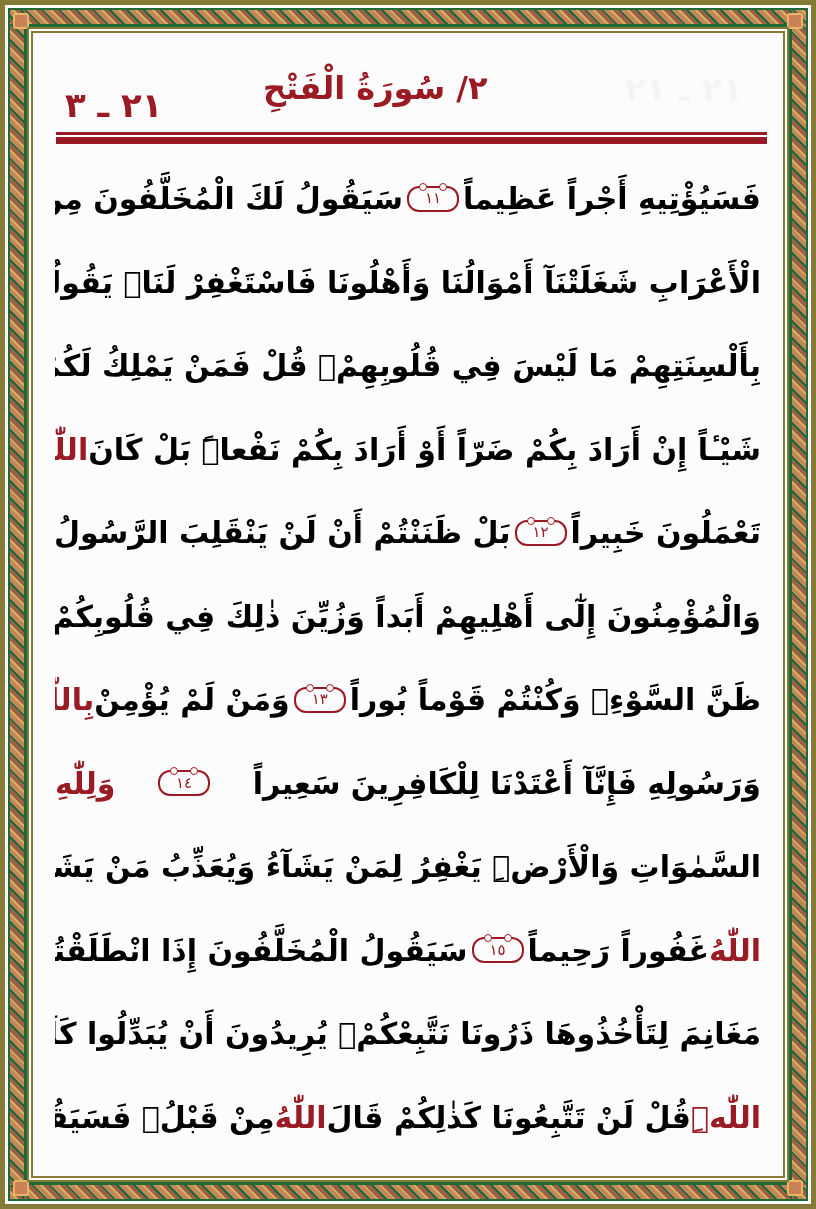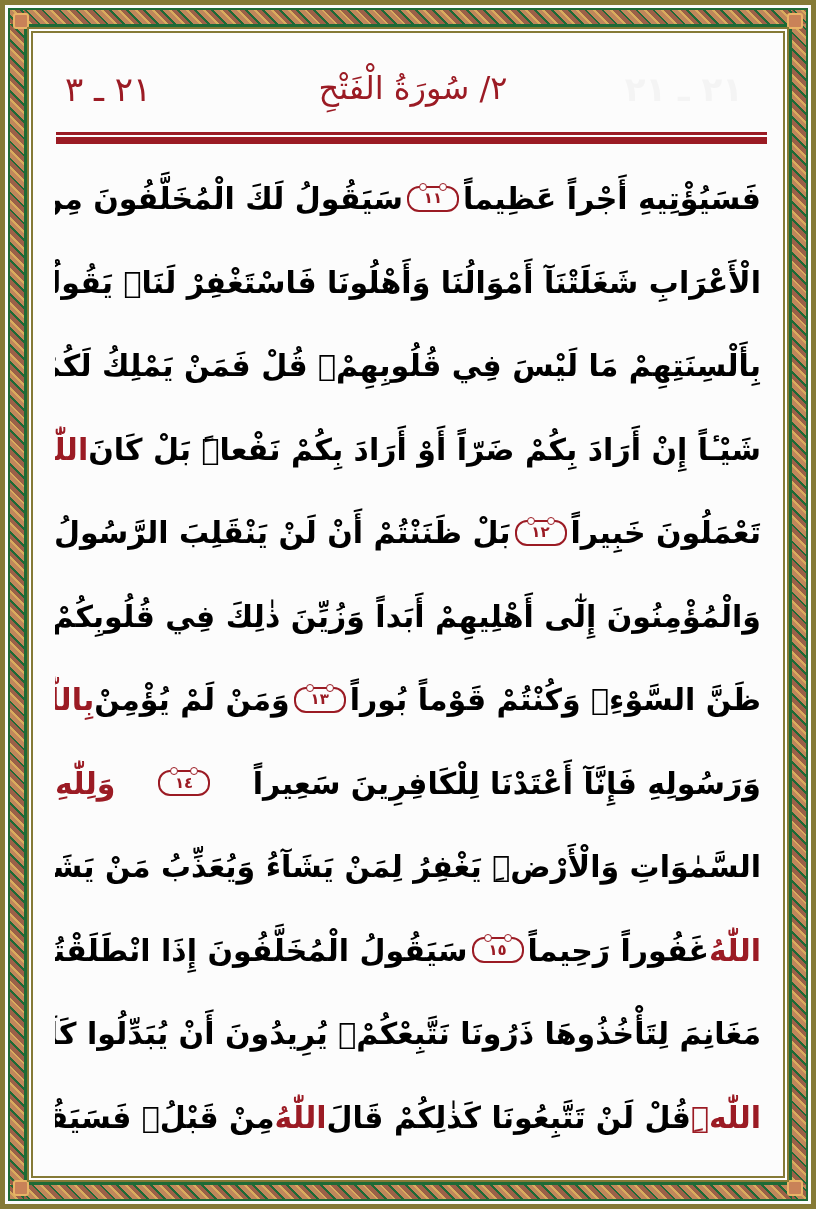--- a/index.html
+++ b/index.html
@@ -50,28 +50,28 @@
   }
   .content {
     position: absolute; left: 33px; top: 33px; right: 33px; bottom: 33px;
     background: #fcfcfc;
   }
   .header {
     position: absolute; left: 0; right: 0; top: 36px; height: 50px;
     direction: rtl;
   }
   .hdr-left {
-    position: absolute; left: 32px; top: 0;
-    color: #9b1b24; font-weight: normal; font-size: 34px;
+    position: absolute; left: 32px; top: 16px;
+    color: #9b1b24; font-weight: bold; font-size: 34px;
     font-family: "DejaVu Sans", sans-serif;
     direction: rtl;
   }
   .hdr-center {
-    position: absolute; left: 230px; width: 300px; top: 0; text-align: center;
-    color: #9b1b24; font-weight: normal; font-size: 32px;
+    position: absolute; left: 230px; width: 300px; top: 0; text-align: left;
+    color: #9b1b24; font-weight: bold; font-size: 32px;
     font-family: "DejaVu Sans", sans-serif;
   }
   .hdr-right {
     position: absolute; right: 40px; top: 0;
     color: #f4f4f4; font-weight: bold; font-size: 34px;
     direction: rtl;
   }
   .rule-thin {
     position: absolute; left: 23px; right: 16px; top: 99px; height: 3px; background: #9b1b24;
   }
@@ -90,21 +90,21 @@
     white-space: nowrap; overflow: hidden;
     display: flex; justify-content: space-between; align-items: center;
   }
   .seg { display: inline-block; font-weight: bold; }
   .allah { color: #9b1b24; }
   .ayah {
     display: inline-flex; align-items: center; justify-content: center;
     min-width: 40px; height: 22px; padding: 0 4px;
     border: 2px solid #9b1b24; border-radius: 12px;
     color: #9b1b24; font-size: 15px; line-height: 1;
-    position: relative; margin: 0 4px; font-weight: bold;
+    position: relative; margin: 0 4px;
   }
   .ayah::before, .ayah::after {
     content: ""; position: absolute; top: -5px; width: 6px; height: 6px;
     border: 1.5px solid #9b1b24; border-radius: 50%; background: #fff;
   }
   .ayah::before { left: 10px; }
   .ayah::after { right: 10px; }
 </style>
 </head>
 <body>

